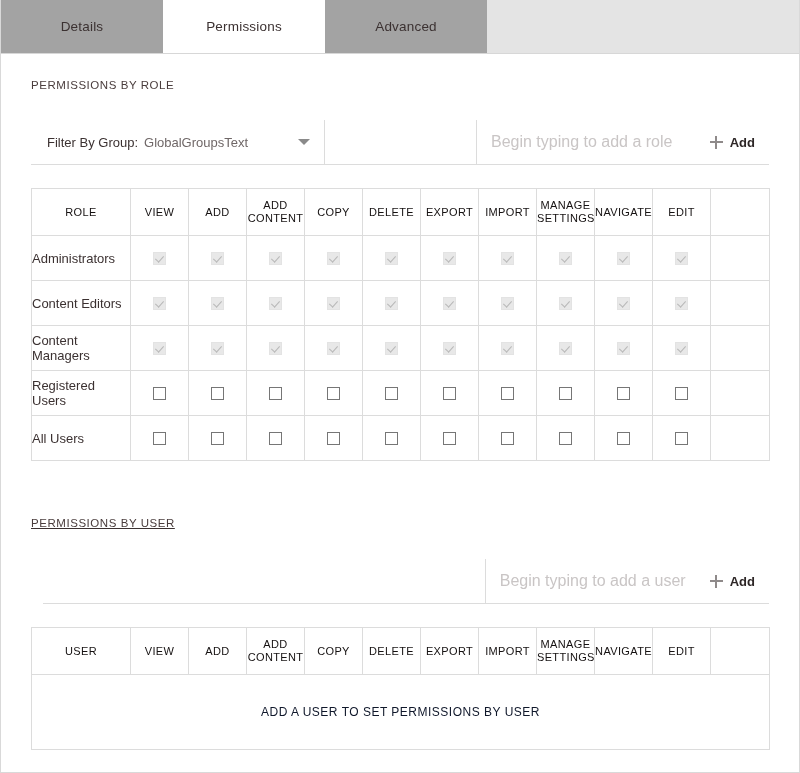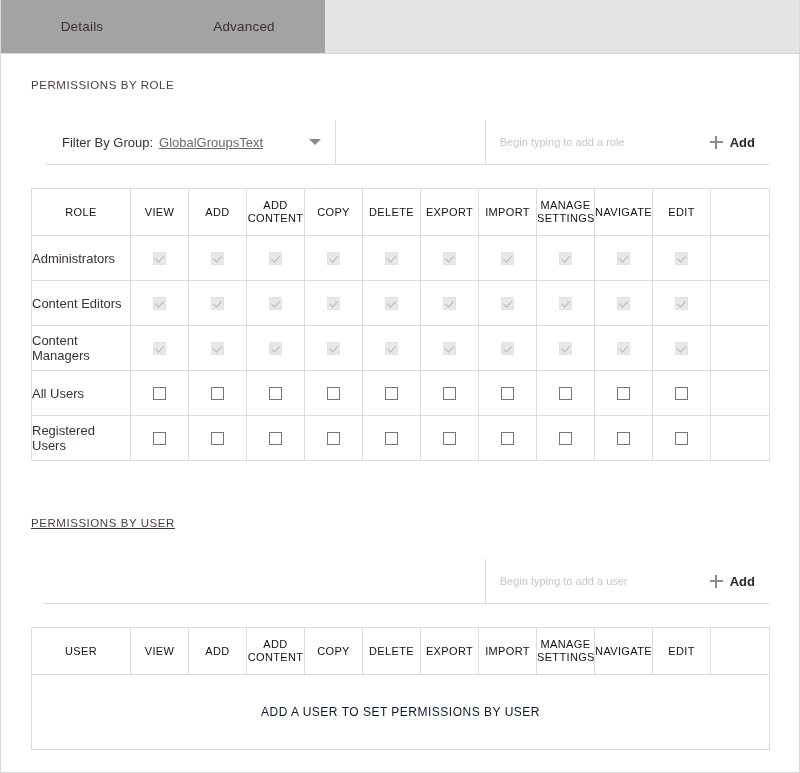--- a/index.html
+++ b/index.html
@@ -81,21 +81,20 @@
     color: #3b3131;
     margin-left: 16px;
     white-space: nowrap;
   }
   .filter-value {
     font-size: 13px;
     color: #6f6767;
     margin-left: 6px;
     white-space: nowrap;
     flex: 1;
-    text-decoration: underline;
   }
   .caret {
     width: 0;
     height: 0;
     border-left: 6px solid transparent;
     border-right: 6px solid transparent;
     border-top: 6px solid #8a8a8a;
     margin-right: 14px;
     cursor: pointer;
   }
@@ -110,21 +109,21 @@
   .typeahead {
     flex: 1;
     display: flex;
     align-items: center;
   }
   .typeahead-input {
     border: none;
     outline: none;
     background: transparent;
     font-family: "Liberation Sans", sans-serif;
-    font-size: 11px;
+    font-size: 16px;
     color: #3b3131;
     margin-left: 14px;
     width: 210px;
     padding: 0;
   }
   .typeahead-input::placeholder {
     color: #c9c5c5;
   }
   .add-btn {
     display: flex;
@@ -223,33 +222,36 @@
     height: 74px;
     text-align: center;
     font-size: 12px;
     letter-spacing: 0.5px;
     color: #0f172a;
   }
 
   
   .block { padding: 0 30px; }
   .mt-role-title { margin-top: 25px; }
-  .mt-controls  { margin-top: 29px; margin-left: 15px; }
+  .mt-controls  { margin-top: 29px; }
   .mt-table     { margin-top: 23px; }
   .mt-user-title{ margin-top: 56px; text-decoration: underline; }
   .mt-user-controls { margin-top: 30px; margin-left: 12px; }
 </style>
 </head>
 <body>
 
 <div class="page">
 
   <div class="tabbar">
     <div class="tab">
       <span>Details</span>
+    </div>
+    <div class="tab active">
+      <span>Permissions</span>
     </div>
     <div class="tab">
       <span>Advanced</span>
     </div>
     <div class="tabfill"></div>
   </div>
 
   <div class="block mt-role-title">
     <div class="section-title">PERMISSIONS BY ROLE</div>
   </div>
@@ -341,35 +343,35 @@
             <td class="cb-cell"><span class="cb checked-disabled"></span></td>
             <td class="cb-cell"><span class="cb checked-disabled"></span></td>
             <td class="cb-cell"><span class="cb checked-disabled"></span></td>
             <td class="cb-cell"><span class="cb checked-disabled"></span></td>
             <td class="cb-cell"><span class="cb checked-disabled"></span></td>
             <td class="cb-cell"><span class="cb checked-disabled"></span></td>
             <td class="cb-cell"><span class="cb checked-disabled"></span></td>
             <td></td>
           </tr>
           <tr>
-            <td class="role-name">All Users</td>
+            <td class="role-name">Registered Users</td>
             <td class="cb-cell"><span class="cb"></span></td>
             <td class="cb-cell"><span class="cb"></span></td>
             <td class="cb-cell"><span class="cb"></span></td>
             <td class="cb-cell"><span class="cb"></span></td>
             <td class="cb-cell"><span class="cb"></span></td>
             <td class="cb-cell"><span class="cb"></span></td>
             <td class="cb-cell"><span class="cb"></span></td>
             <td class="cb-cell"><span class="cb"></span></td>
             <td class="cb-cell"><span class="cb"></span></td>
             <td class="cb-cell"><span class="cb"></span></td>
             <td></td>
           </tr>
           <tr>
-            <td class="role-name">Registered Users</td>
+            <td class="role-name">All Users</td>
             <td class="cb-cell"><span class="cb"></span></td>
             <td class="cb-cell"><span class="cb"></span></td>
             <td class="cb-cell"><span class="cb"></span></td>
             <td class="cb-cell"><span class="cb"></span></td>
             <td class="cb-cell"><span class="cb"></span></td>
             <td class="cb-cell"><span class="cb"></span></td>
             <td class="cb-cell"><span class="cb"></span></td>
             <td class="cb-cell"><span class="cb"></span></td>
             <td class="cb-cell"><span class="cb"></span></td>
             <td class="cb-cell"><span class="cb"></span></td>

